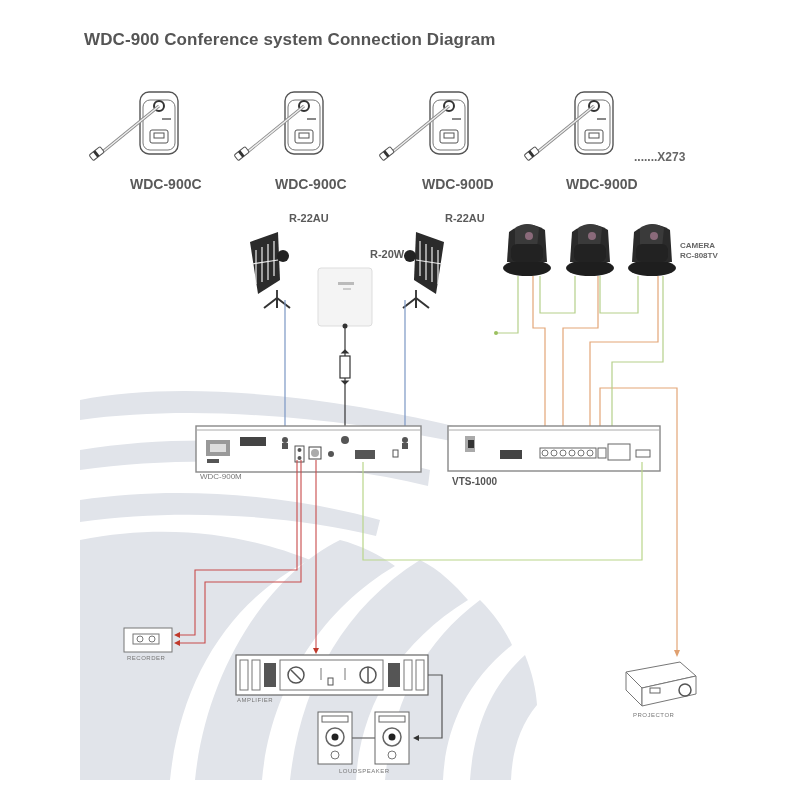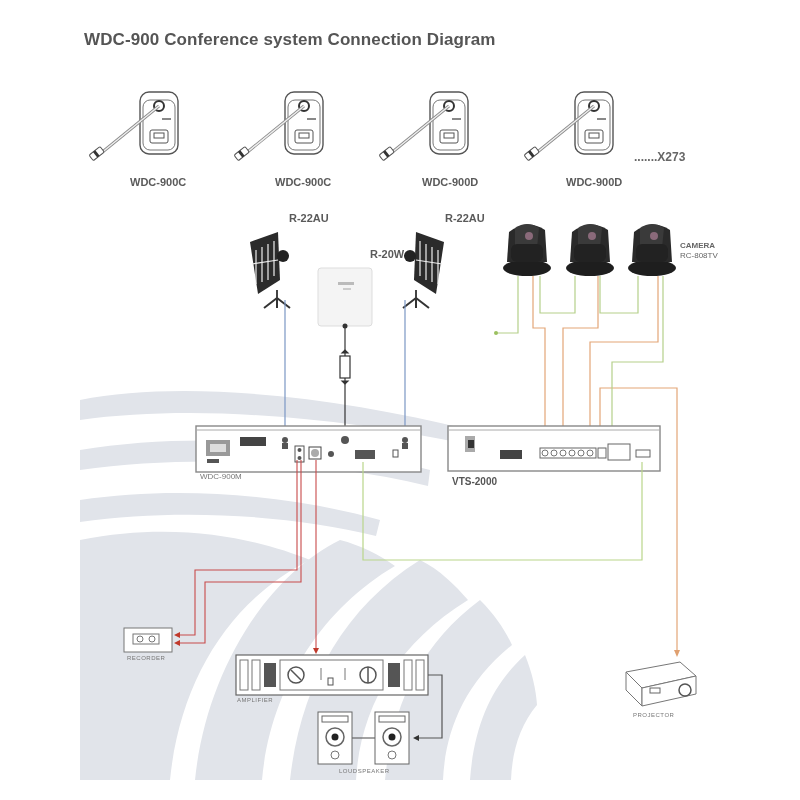--- a/index.html
+++ b/index.html
@@ -1,20 +1,20 @@
 <!DOCTYPE html>
 <html><head>
 <meta charset="utf-8">
 <style>
   html, body { margin:0; padding:0; background:#ffffff; }
   body { width:800px; height:800px; position:relative; overflow:hidden; font-family:"Liberation Sans", sans-serif; }
   #stage { position:absolute; left:0; top:0; width:800px; height:612px; }
   .title { position:absolute; left:84px; top:30px; font-size:17px; color:#555; font-weight:bold; letter-spacing:0.1px; }
   .lbl { position:absolute; color:#5a5a5a; font-weight:bold; white-space:nowrap; }
-  .lbl-sm { font-size:11px; }
+  .lbl-sm { font-size:14px; }
   .lbl-md { font-size:11px;padding-left:44px; }
   .lbl-tiny { font-size:6px; color:#777; font-weight:normal; letter-spacing:0.5px; }
   .lbl-x { font-size:12px; font-weight:bold; color:#666; }
 </style>
 </head>
 <body>
 
 <div id="stage">
 
   <div class="title">WDC-900 Conference system Connection Diagram</div>
@@ -289,22 +289,22 @@
   <div class="lbl lbl-sm" style="left:275px;top:176px">WDC-900C</div>
   <div class="lbl lbl-sm" style="left:422px;top:176px">WDC-900D</div>
   <div class="lbl lbl-sm" style="left:566px;top:176px">WDC-900D</div>
   <div class="lbl lbl-x" style="left:634px;top:150px">.......X273</div>
 
   <div class="lbl lbl-md" style="left:245px;top:212px">R-22AU</div>
   <div class="lbl lbl-md" style="left:401px;top:212px">R-22AU</div>
   <div class="lbl lbl-md" style="left:326px;top:248px">R-20W</div>
 
   <div class="lbl" style="left:680px;top:241px;font-size:8px;font-weight:bold;color:#666">CAMERA</div>
-  <div class="lbl" style="left:680px;top:251px;font-size:8px;font-weight:normal;color:#666">RC-808TV</div>
+  <div class="lbl" style="left:680px;top:251px;font-size:8px;font-weight:bold;color:#666">RC-808TV</div>
 
   <div class="lbl" style="left:200px;top:472px;font-size:8px;font-weight:normal;color:#777">WDC-900M</div>
-  <div class="lbl" style="left:452px;top:476px;font-size:10px;color:#555">VTS-2000</div>
+  <div class="lbl" style="left:452px;top:476px;font-size:10px;color:#555">VTS-1000</div>
 
   <div class="lbl lbl-tiny" style="left:127px;top:655px">RECORDER</div>
   <div class="lbl lbl-tiny" style="left:237px;top:697px">AMPLIFIER</div>
   <div class="lbl lbl-tiny" style="left:339px;top:768px">LOUDSPEAKER</div>
   <div class="lbl lbl-tiny" style="left:633px;top:712px">PROJECTOR</div>
 </div>
 
 </body></html>

